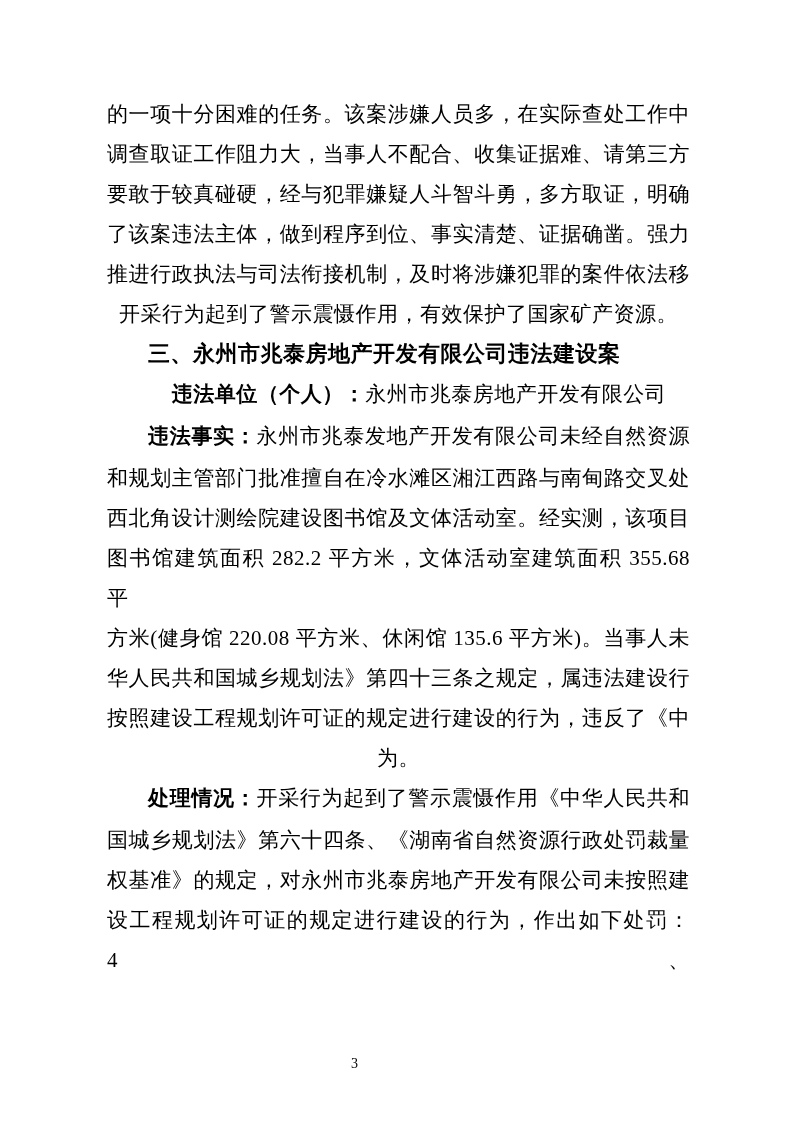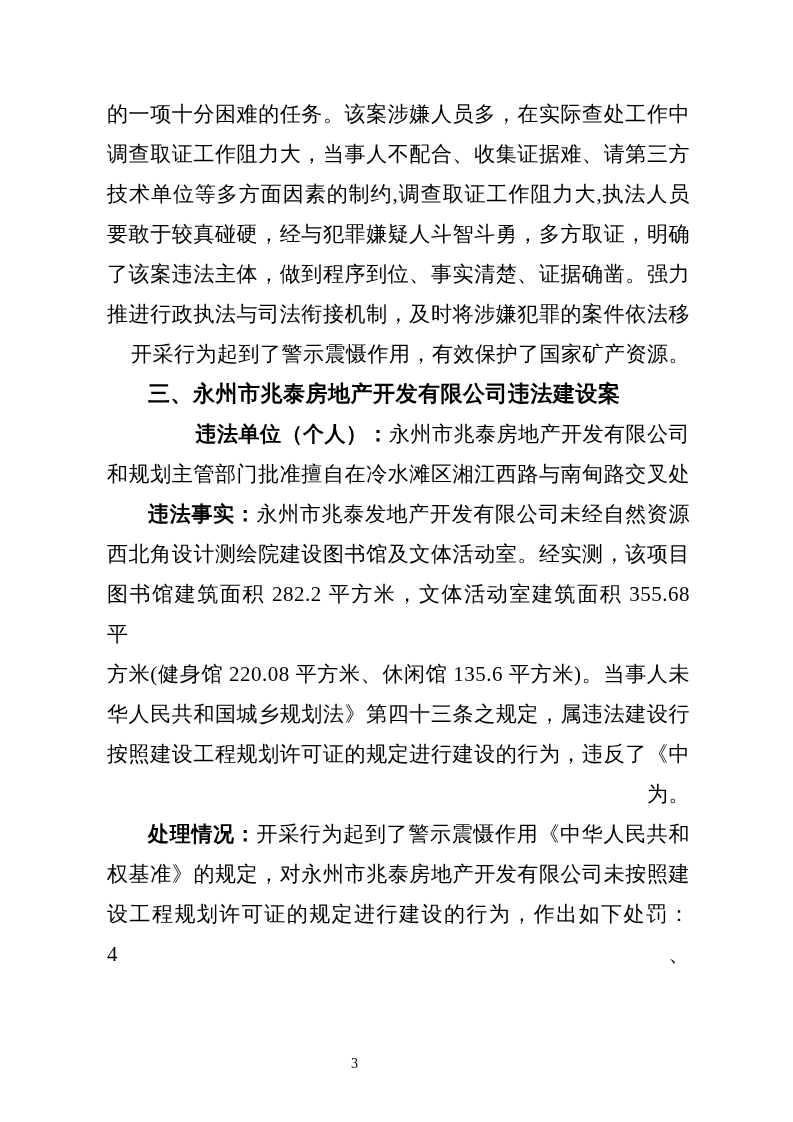--- a/index.html
+++ b/index.html
@@ -19,39 +19,39 @@
   .content {
     position: absolute;
     left: 107px;
     top: 94px;
     width: 583px;
   }
   .line {
     font-size: 21px;
     line-height: 40px;
     letter-spacing: 0.5px;
-    text-align: right;
+    text-align: center;
   }
   .line.stretch {
     text-align: justify;
     text-align-last: justify;
   }
   .line.indent {
     text-indent: 41px;
   }
   .heading {
     font-family: "Liberation Sans", sans-serif;
     font-weight: bold;
     font-size: 22px;
     text-indent: 41px;
     text-align: center;
     text-align-last: left;
   }
   .label {
-    font-family: Liberation Sans, sans-serif;
+    font-family: Liberation Mono, monospace;
     font-weight: bold;
     margin-top: 32px;
   }
   .footer {
     position: absolute;
     left: 0;
     right: 0;
     top: 1054px;
     text-align: center;
     font-size: 14px;
@@ -60,45 +60,45 @@
   }
 </style>
 </head>
 <body>
 
 <div class="page">
   <div class="content">
 
     <div class="line stretch">的一项十分困难的任务。该案涉嫌人员多，在实际查处工作中</div>
     <div class="line stretch">调查取证工作阻力大，当事人不配合、收集证据难、请第三方</div>
-    <div class="line stretch">技术单位等多方面因素的制约,调查取证工作阻力大,执法人员</div>
     <div class="line stretch">要敢于较真碰硬，经与犯罪嫌疑人斗智斗勇，多方取证，明确</div>
     <div class="line stretch">了该案违法主体，做到程序到位、事实清楚、证据确凿。强力</div>
     <div class="line stretch">推进行政执法与司法衔接机制，及时将涉嫌犯罪的案件依法移</div>
     <div class="line">开采行为起到了警示震慑作用，有效保护了国家矿产资源。</div>
 
     <div class="line heading">三、永州市兆泰房地产开发有限公司违法建设案</div>
 
     <div class="line indent">
       <span class="label">违法单位（个人）：</span><span>永州市兆泰房地产开发有限公司</span>
     </div>
 
-    <div class="line stretch">和规划主管部门批准擅自在冷水滩区湘江西路与南甸路交叉处</div>
     <div class="line stretch indent">
       <span class="label">违法事实：</span><span>永州市兆泰发地产开发有限公司未经自然资源</span>
     </div>
+    <div class="line stretch">和规划主管部门批准擅自在冷水滩区湘江西路与南甸路交叉处</div>
     <div class="line stretch">西北角设计测绘院建设图书馆及文体活动室。经实测，该项目</div>
     <div class="line stretch">图书馆建筑面积 282.2 平方米，文体活动室建筑面积 355.68 平</div>
     <div class="line stretch">方米(健身馆 220.08 平方米、休闲馆 135.6 平方米)。当事人未</div>
     <div class="line stretch">华人民共和国城乡规划法》第四十三条之规定，属违法建设行</div>
     <div class="line stretch">按照建设工程规划许可证的规定进行建设的行为，违反了《中</div>
     <div class="line">为。</div>
 
     <div class="line stretch indent">
       <span class="label">处理情况：</span><span>开采行为起到了警示震慑作用《中华人民共和</span>
     </div>
+    <div class="line stretch">国城乡规划法》第六十四条、《湖南省自然资源行政处罚裁量</div>
     <div class="line stretch">权基准》的规定，对永州市兆泰房地产开发有限公司未按照建</div>
     <div class="line stretch">设工程规划许可证的规定进行建设的行为，作出如下处罚：4、</div>
 
   </div>
 
   <div class="footer">3</div>
 </div>
 
 </body></html>

